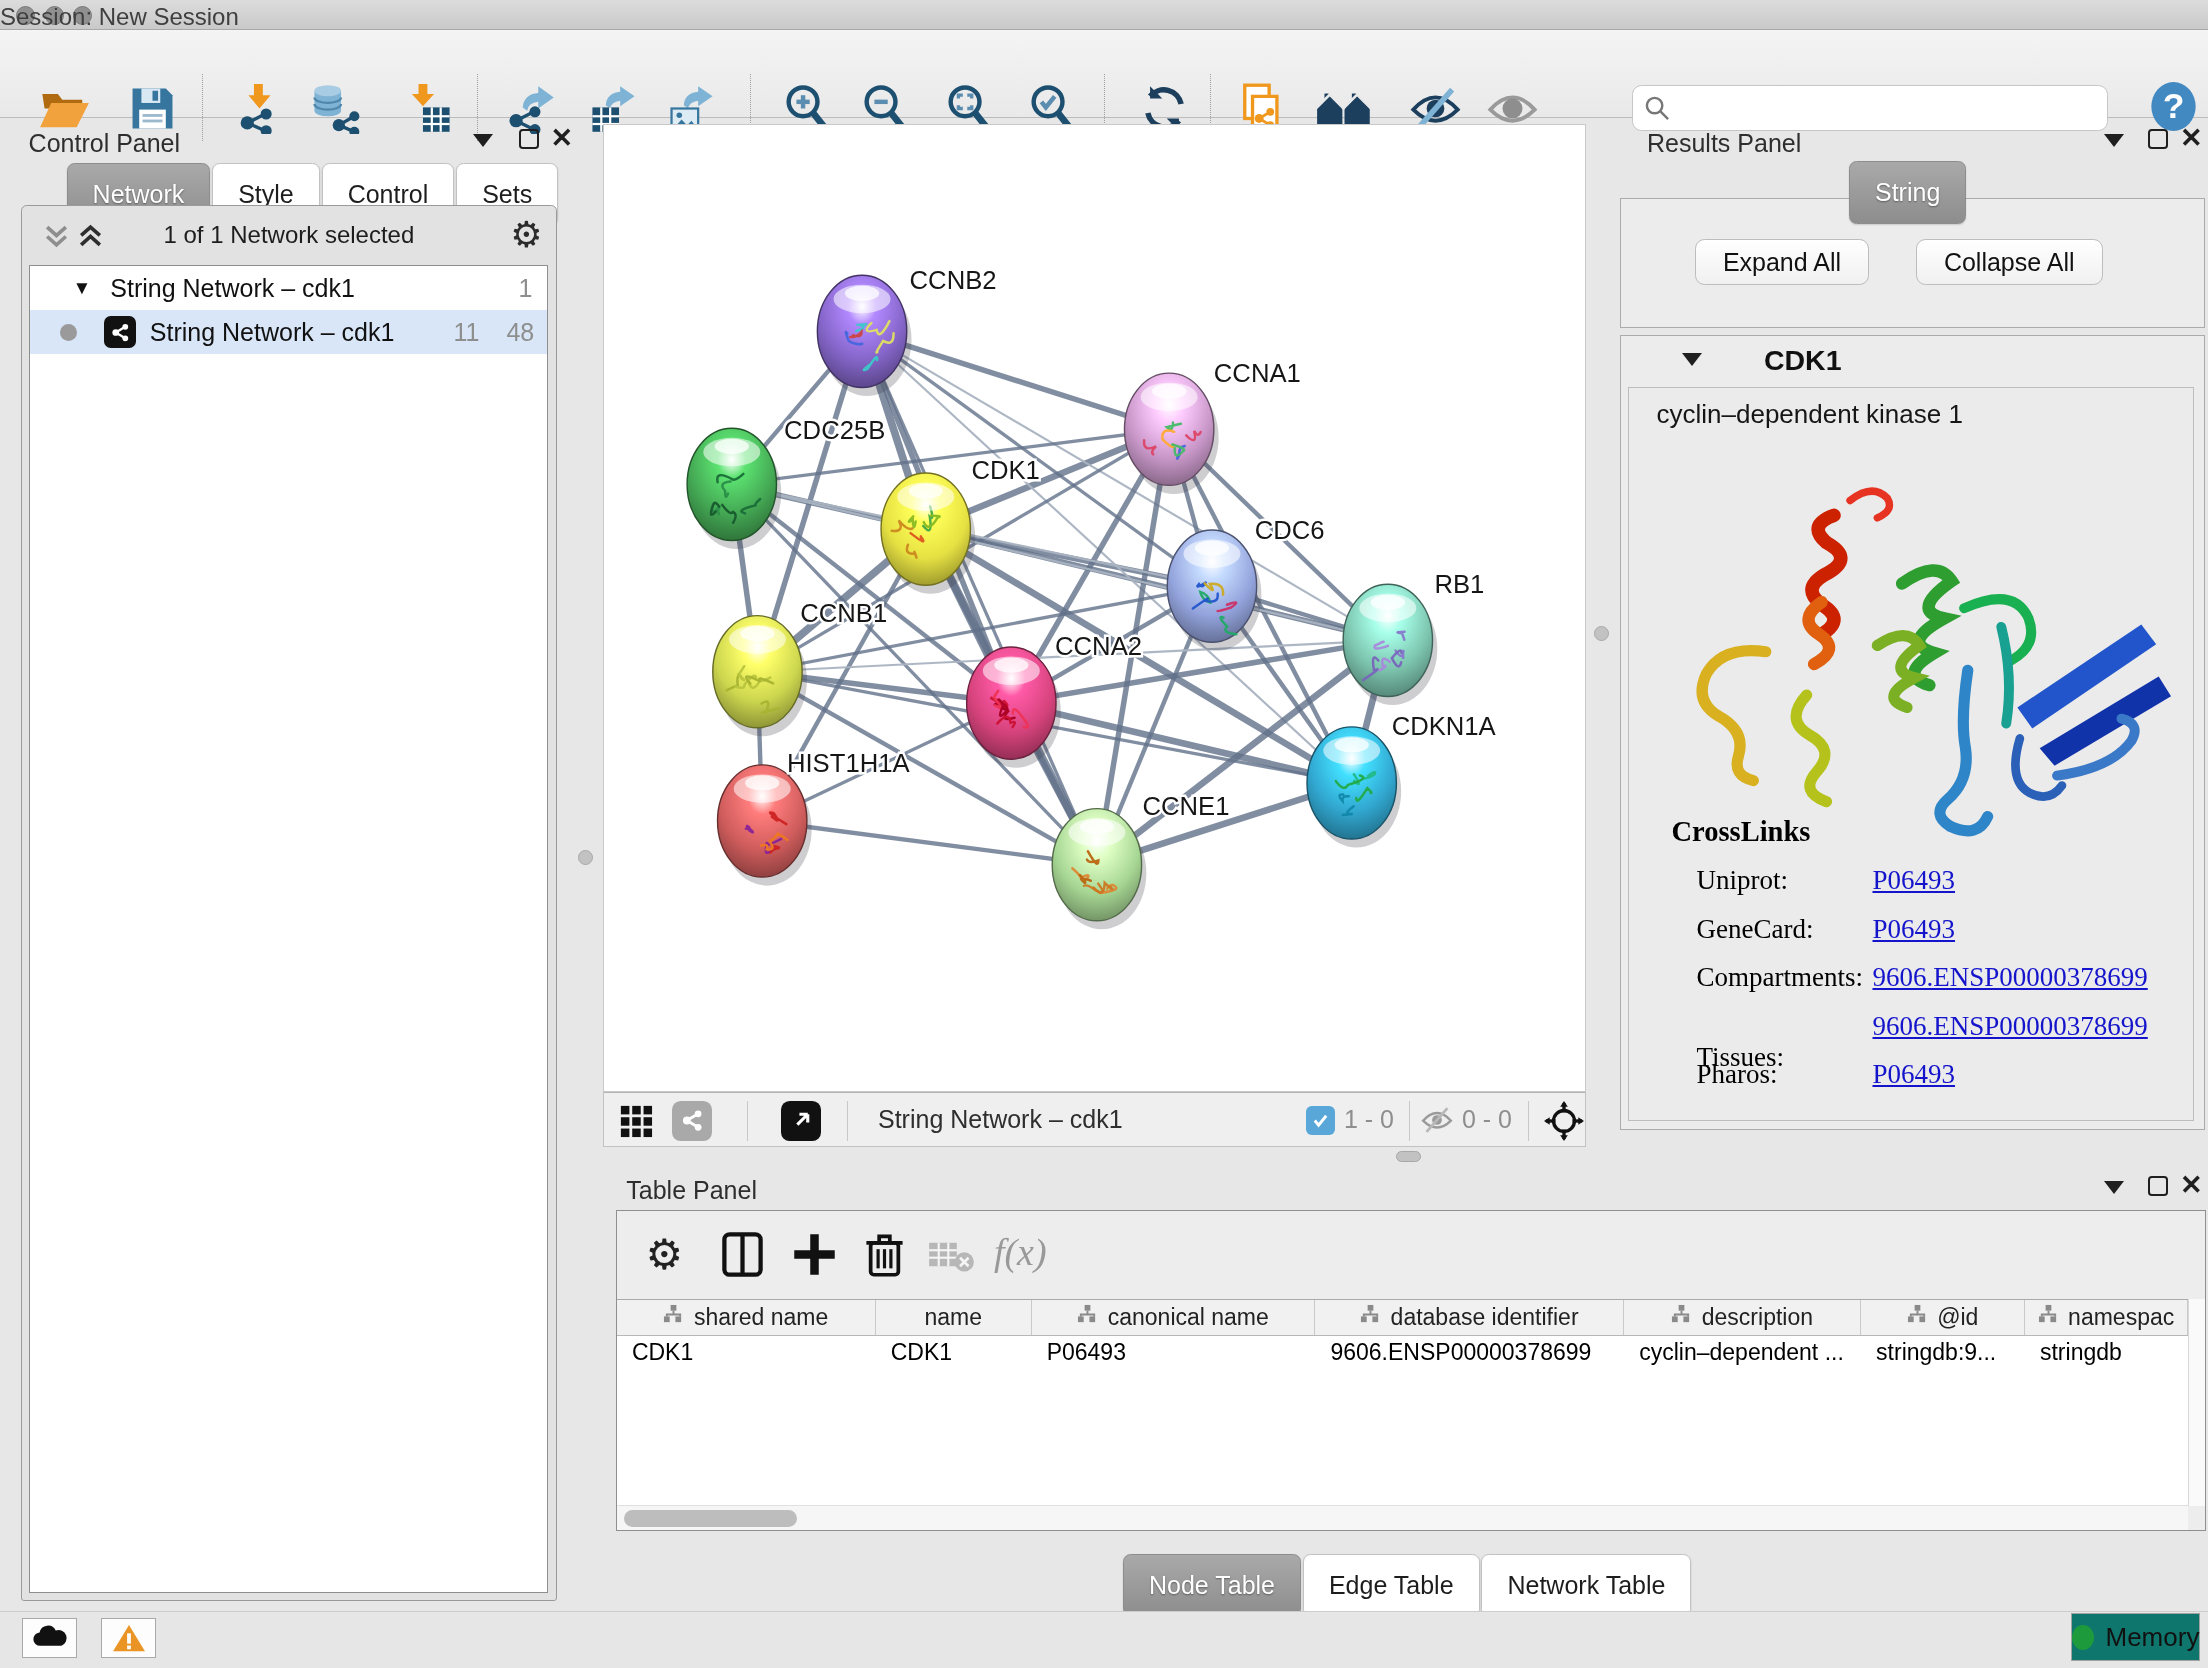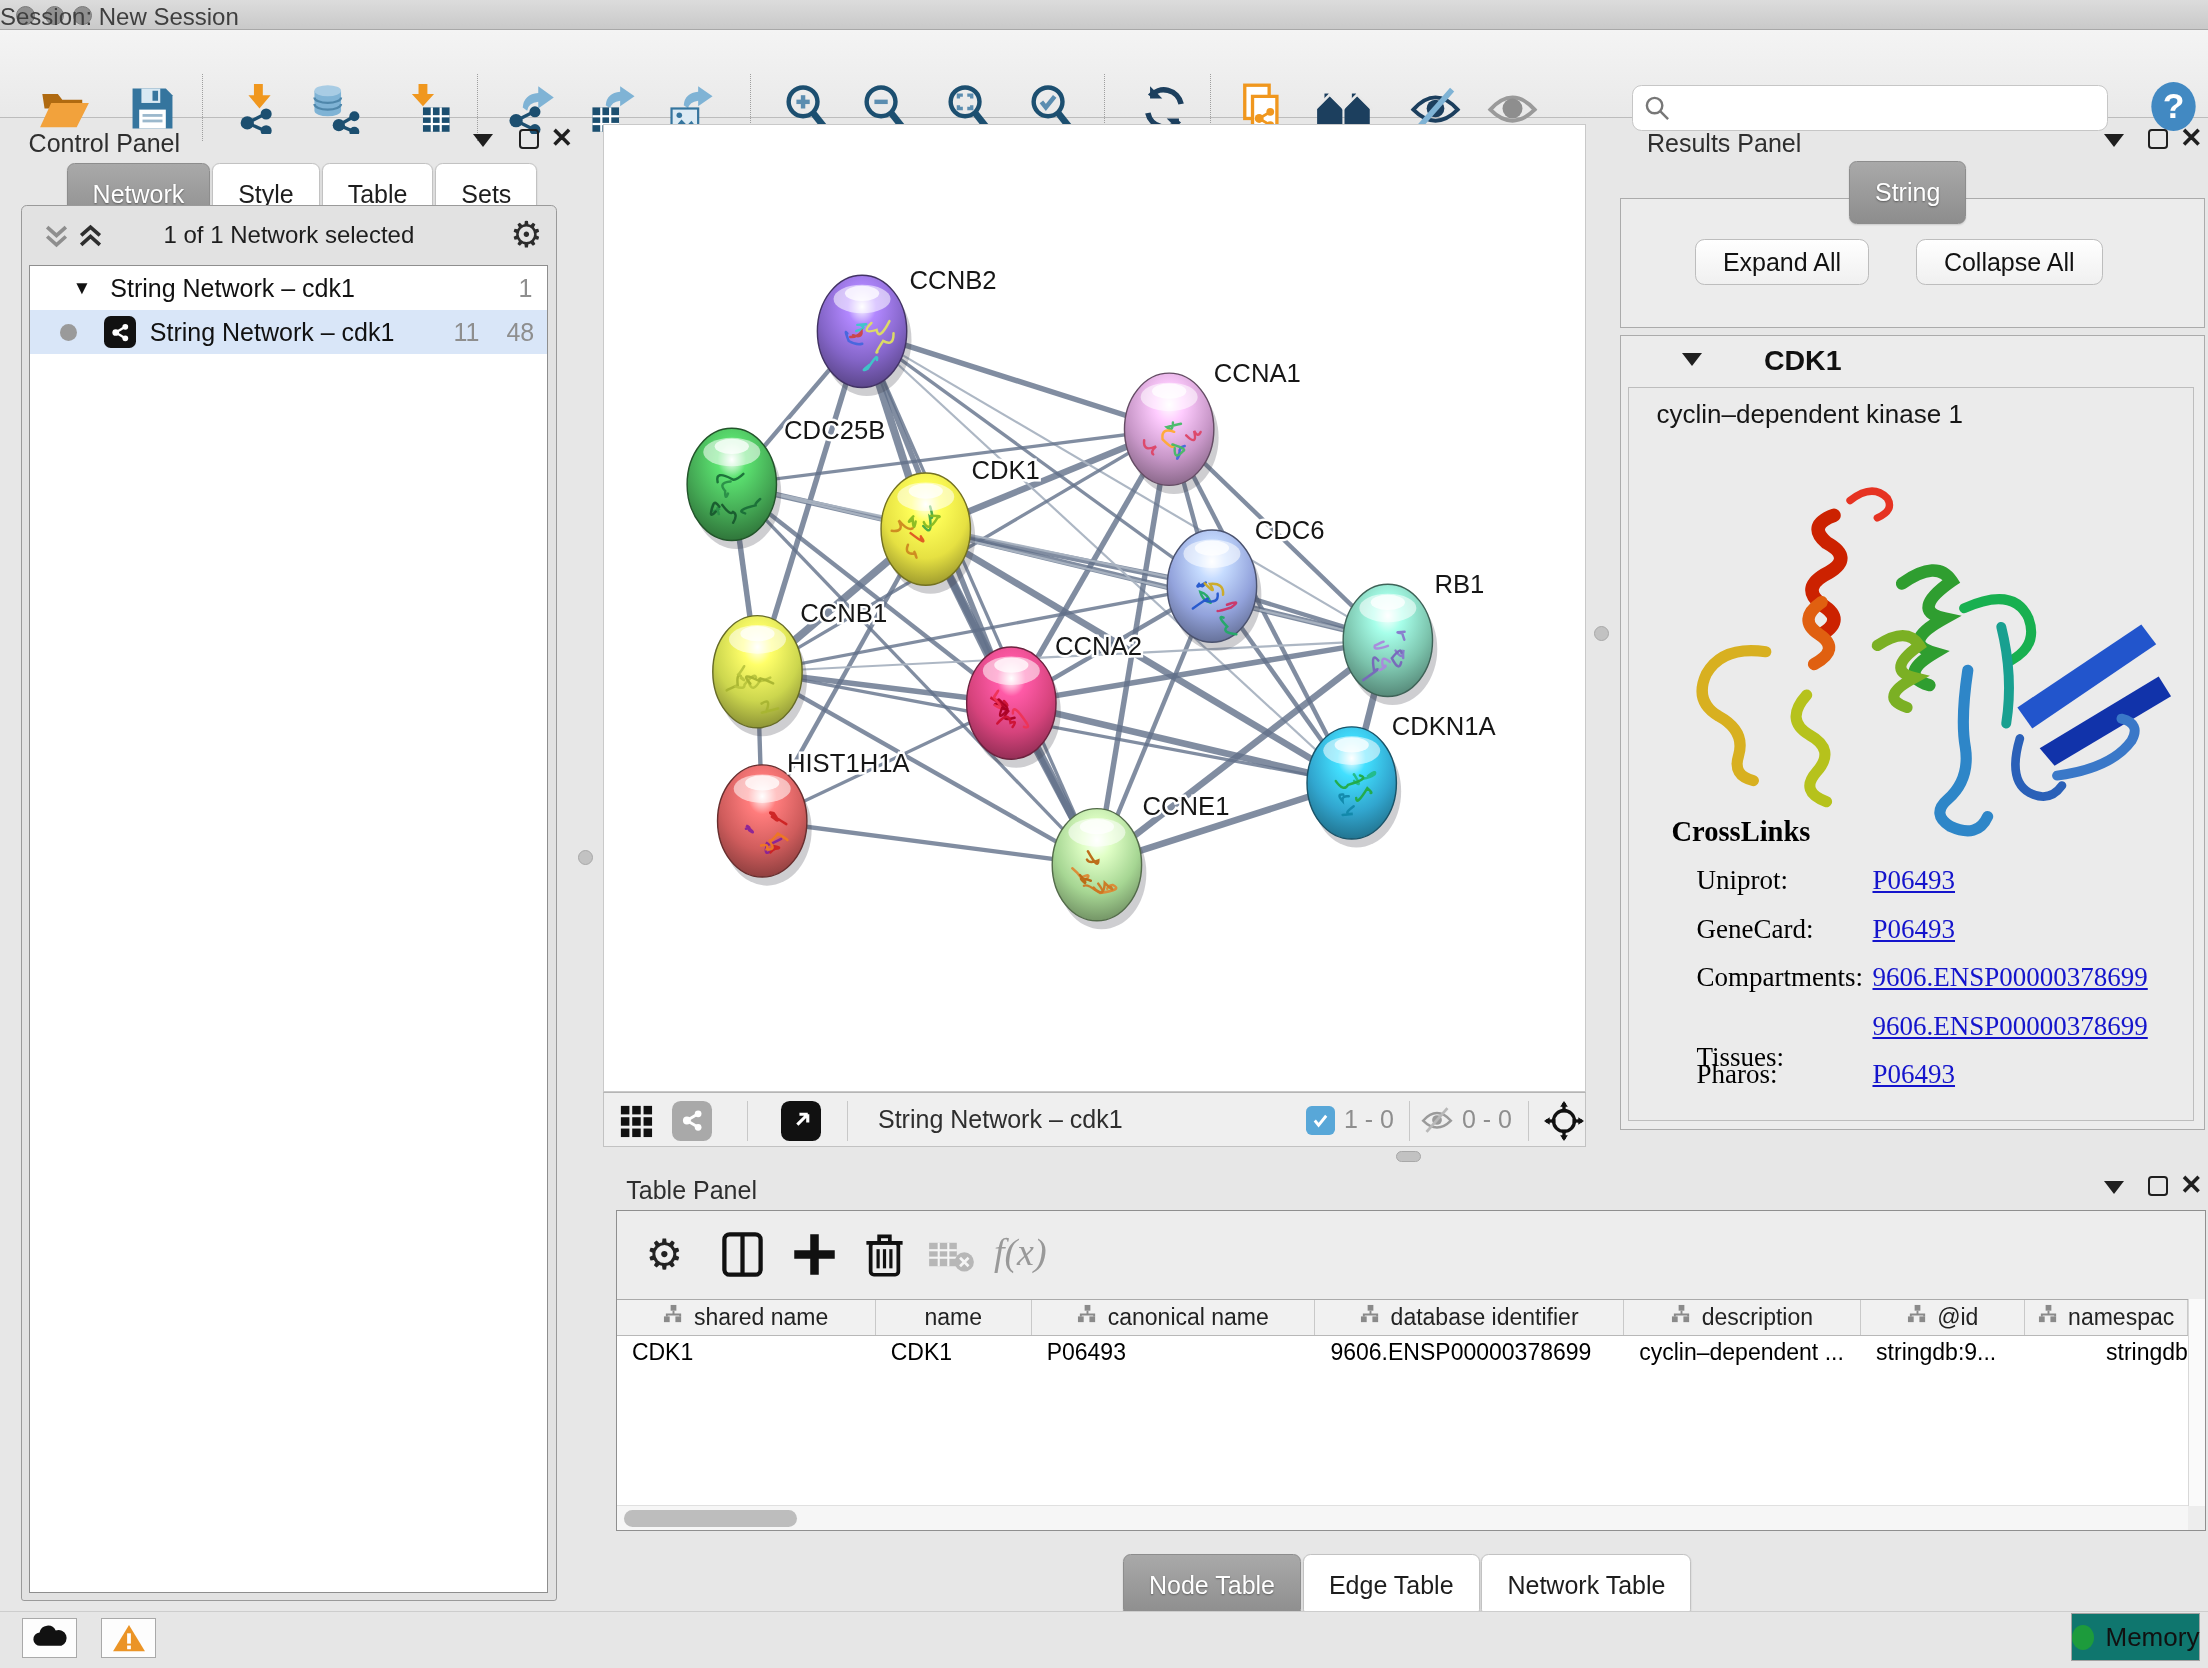--- a/index.html
+++ b/index.html
@@ -280,21 +280,21 @@
           <ellipse cx="23" cy="23" rx="20" ry="22" fill="#4289c2"></ellipse>
           <text x="23" y="33" text-anchor="middle" font-size="32" font-weight="bold" fill="#fff">?</text>
         </svg></span>
   </div>
 
   <div class="control-panel">
     <div class="panel-title" style="left:21px;top:7.6px">Control Panel</div>
     <div class="win-tri" style="left:465px;top:13.3px"></div>
     <div class="win-float" style="left:511px;top:7.6px"></div>
     <div class="win-close" style="left:543px;top:3.8px">✕</div>
-    <div style="position:absolute;left:59px;top:42px"><span class="tab sel">Network</span><span class="tab">Style</span><span class="tab">Table</span><span class="tab">Sets</span></div>
+    <div style="position:absolute;left:59px;top:42px"><span class="tab sel">Network</span><span class="tab">Style</span><span class="tab">Control</span><span class="tab">Sets</span></div>
     <div class="cp-box">
       <div class="cp-subhead">
         <svg style="position:absolute;left:21px;top:17px" width="27" height="27" viewBox="0 0 26 26">
             <path class="chev" style="stroke:#8e8e8e" d="M4 4l9 8 9-8M4 13l9 8 9-8"></path>
           </svg>
         <svg style="position:absolute;left:55px;top:17px" width="27" height="27" viewBox="0 0 26 26">
             <path class="chev" style="stroke:#2e2e2e" d="M4 12l9-8 9 8M4 21l9-8 9 8"></path>
           </svg>
         <div class="cp-status">1 of 1 Network selected</div>
         <span style="position:absolute;right:13.3px;top:7.6px;font-size:36px;color:#2b2b2b;cursor:pointer">⚙</span>
@@ -810,21 +810,21 @@
             </div>
           </div>
         <div>
             <div class="g-row">
               <div class="g-cell" style="width: 259px;">CDK1</div>
               <div class="g-cell" style="width: 156px;">CDK1</div>
               <div class="g-cell" style="width: 284px;">P06493</div>
               <div class="g-cell" style="width: 309px;">9606.ENSP00000378699</div>
               <div class="g-cell" style="width: 237px;">cyclin–dependent ...</div>
               <div class="g-cell" style="width: 164px;">stringdb:9...</div>
-              <div class="g-cell" style="width: 163px; text-align: right;">stringdb</div>
+              <div class="g-cell" style="width: 163px;">stringdb</div>
             </div>
           </div>
       </div>
       <div class="vscroll"></div>
       <div class="hscroll">
           <div class="hthumb"></div>
         </div>
     </div>
     <div class="tp-tabs"><span class="tab sel">Node Table</span><span class="tab">Edge Table</span><span class="tab">Network Table</span></div>
   </div>

